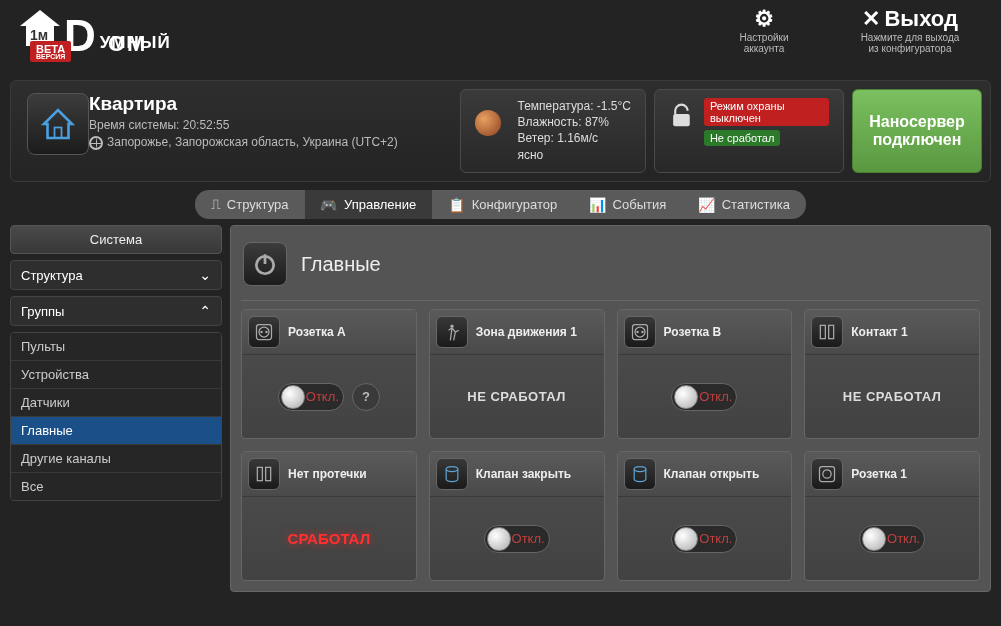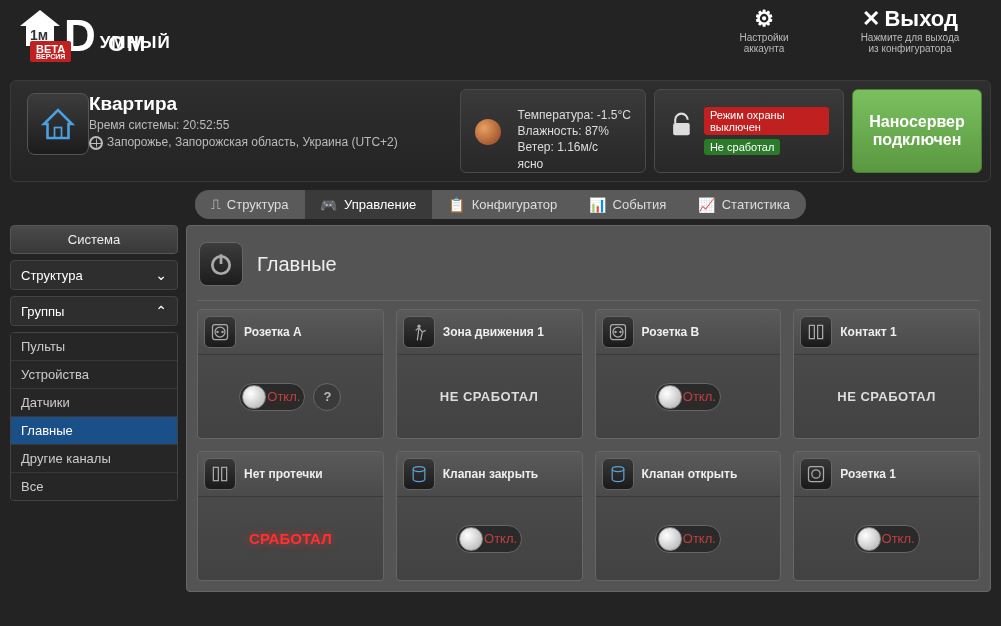--- a/index.html
+++ b/index.html
@@ -69,21 +69,21 @@
 .home-info h2 { color: #fff; font-size: 19px; margin-bottom: 2px; }
 .home-info .line { color: #bbb; font-size: 12px; line-height: 1.4; }
 .globe-icon { display: inline-block; width:14px; height:14px; border:2px solid #bbb; border-radius:50%; position:relative; vertical-align:middle; margin-right:4px;}
 .globe-icon::before { content:''; position:absolute; left:0; right:0; top:50%; border-top:1px solid #bbb; }
 .globe-icon::after { content:''; position:absolute; top:0; bottom:0; left:50%; border-left:1px solid #bbb; border-radius:50%;}
 
 .weather-card, .security-card, .server-card {
   background: linear-gradient(#3a3a3a,#282828);
   border: 1px solid #4a4a4a;
   border-radius: 6px;
-  padding: 17px 14px;
+  padding: 8px 14px;
   font-size: 12px;
   color: #ddd;
   display: flex;
   align-items: flex-start;
   gap: 10px;
 }
 .weather-orb { width: 26px; height: 26px; border-radius: 50%; background: radial-gradient(circle at 35% 35%, #e8a060, #8b4020); margin-top: 12px; margin-right:6px;}
 .weather-card .lines div { line-height: 1.35; }
 .security-card { width: 190px; }
 .lock-icon { width: 28px; height: 28px; margin-top:4px;}
@@ -119,21 +119,21 @@
 .tab.last { border-radius: 0 14px 14px 0; }
 .tab.active { background: #3a3a3a; color: #fff; }
 .tab-icon { font-size: 14px; }
 
 .main {
   display: flex;
   padding: 0 10px;
   gap: 8px;
 }
 .sidebar {
-  width: 168px;
+  width: 212px;
   display: flex; flex-direction: column; gap: 6px;
 }
 .side-header {
   background: linear-gradient(#4a4a4a,#383838);
   text-align: center;
   padding: 6px;
   border-radius: 4px;
   color: #eee;
   font-size: 13px;
   border:1px solid #555;

